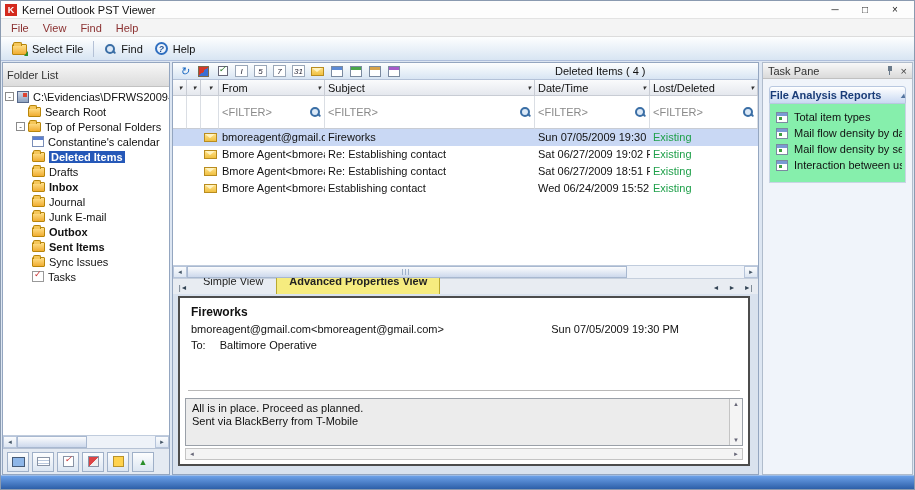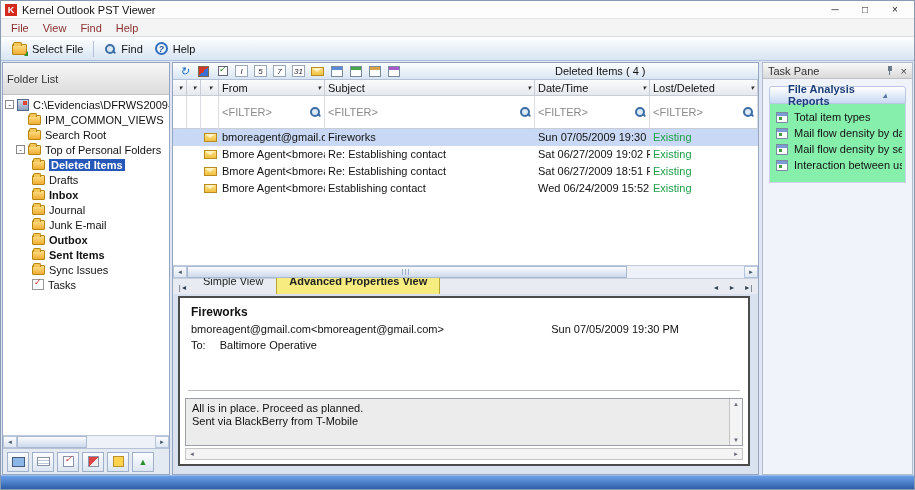--- a/index.html
+++ b/index.html
@@ -27,21 +27,21 @@
   .mag{width:12px;height:12px;position:relative;flex:none}
   .mag::before{content:"";position:absolute;left:1px;top:1px;width:6px;height:6px;border:2px solid #3a6ea5;border-radius:50%;background:#dce9f7}
   .mag::after{content:"";position:absolute;left:8px;top:8px;width:4px;height:2px;background:#3a6ea5;transform:rotate(45deg);border-radius:1px}
   .helpico{width:13px;height:13px;border:2px solid #2f6fc0;border-radius:50%;color:#1c4d8f;font-weight:bold;font-size:9px;display:flex;align-items:center;justify-content:center;flex:none;background:#eef4fc}
 
   
   .main{position:absolute;top:61px;left:0;right:0;bottom:14px;background:#dde6f2}
 
   
   .leftpanel{position:absolute;left:1px;top:0;width:168px;bottom:0;display:flex;flex-direction:column;border:1px solid #94a6c0;background:#fff}
-  .panelhdr{height:32px;background:linear-gradient(#f7f7f7,#dcdcdc);border-bottom:1px solid #c2c2c2;display:flex;align-items:center;padding:0 4px;color:#333;flex:none}
+  .panelhdr{height:24px;background:linear-gradient(#f7f7f7,#dcdcdc);border-bottom:1px solid #c2c2c2;display:flex;align-items:center;padding:0 4px;color:#333;flex:none}
   .tree{flex:1;overflow:hidden;background:#fff;padding-top:2px}
   .ti{display:flex;align-items:center;height:15px;white-space:nowrap;cursor:default;overflow:hidden}
   .lvl0{padding-left:2px}.lvl1{padding-left:13px}.lvl2{padding-left:29px}
   .exp{width:9px;height:9px;border:1px solid #8a8a8a;background:#fff;display:inline-flex;align-items:center;justify-content:center;margin-right:3px;flex:none;font-size:8px;line-height:7px;color:#333}
   .exp::before{content:"-"}
   .tsp{width:12px;flex:none}
   .lbl{margin-left:4px}
   .b{font-weight:bold}
   .ti.sel .lbl{background:#2558b8;color:#fff;padding:0 2px;font-weight:bold}
   .pstico{width:12px;height:12px;background:linear-gradient(#cfd9e8,#8fa3c0);border:1px solid #56688a;position:relative;flex:none}
@@ -127,21 +127,21 @@
 
   
   .rightpanel{position:absolute;left:761px;right:1px;top:0;bottom:0;display:flex;flex-direction:column;border:1px solid #b0bccc;background:#f0f4fa}
   .tp-header{height:16px;background:linear-gradient(#f8f8f8,#dadada);display:flex;align-items:center;padding:0 5px;border-bottom:1px solid #c0c0c0;color:#333;flex:none}
   .tp-title{flex:1}
   .pin{width:10px;height:11px;position:relative;margin-right:6px}
   .pin::before{content:"";position:absolute;left:3px;top:1px;width:4px;height:5px;background:#6a7a8a}
   .pin::after{content:"";position:absolute;left:4px;top:6px;width:1px;height:4px;background:#6a7a8a}
   .tp-close{color:#444;font-size:11px}
   .tp-body{flex:1;padding:7px 6px}
-  .tp-section{height:18px;background:linear-gradient(#ffffff,#c9d9f2);border:1px solid #b9c8e0;border-radius:3px 3px 0 0;display:flex;align-items:center;padding:0 18px;font-weight:bold;color:#1a3c78}
+  .tp-section{height:18px;background:linear-gradient(#ffffff,#c9d9f2);border:1px solid #b9c8e0;border-radius:3px 3px 0 0;display:flex;align-items:center;padding:0 0;font-weight:bold;color:#1a3c78}
   .tp-chevron{margin-left:auto;color:#54749f;font-size:8px}
   .tp-chevron::before{content:"▴"}
   .tp-items{background:#86efac;border:1px solid #c9d4e4;border-top:none;padding:5px 3px 9px}
   .tp-item{display:flex;align-items:center;gap:6px;padding:2px 3px;white-space:nowrap;overflow:hidden}
   .ricon{width:12px;height:11px;border:1px solid #7a8aa0;background:#fff;position:relative;flex:none}
   .ricon::before{content:"";position:absolute;left:0;right:0;top:0;height:3px;background:#7a9bd4}
   .ricon::after{content:"";position:absolute;left:2px;bottom:2px;width:3px;height:3px;background:#3fa03f}
 
   
   .statusbar{position:absolute;left:0;right:0;bottom:0;height:14px;background:linear-gradient(#6ba0e8,#2d5fa8);border-top:1px solid #9cbce8}
@@ -190,31 +190,30 @@
       <div class="panelhdr">Folder List</div>
       <div class="tree">
         <div class="ti lvl0">
           <span class="exp"></span>
           <span class="pstico"></span>
           <span class="lbl">C:\Evidencias\DFRWS2009-Outlo</span>
         </div>
         <div class="ti lvl1">
           <span class="tsp"></span>
             <span class="fico"></span>
-          <span class="lbl">IPM_COMMON_VIEWS</span>
-        </div>
-        <div class="ti lvl1">
-          <span class="tsp"></span>
-            <span class="fico"></span>
           <span class="lbl">Search Root</span>
         </div>
         <div class="ti lvl1">
           <span class="exp"></span>
           <span class="fico"></span>
           <span class="lbl">Top of Personal Folders</span>
+        </div>
+        <div class="ti lvl2">
+          <span class="calico"></span>
+          <span class="lbl">Constantine's calendar</span>
         </div>
         <div class="ti lvl2 sel">
           <span class="fico"></span>
           <span class="lbl">Deleted Items</span>
         </div>
         <div class="ti lvl2">
           <span class="fico"></span>
           <span class="lbl">Drafts</span>
         </div>
         <div class="ti lvl2">

